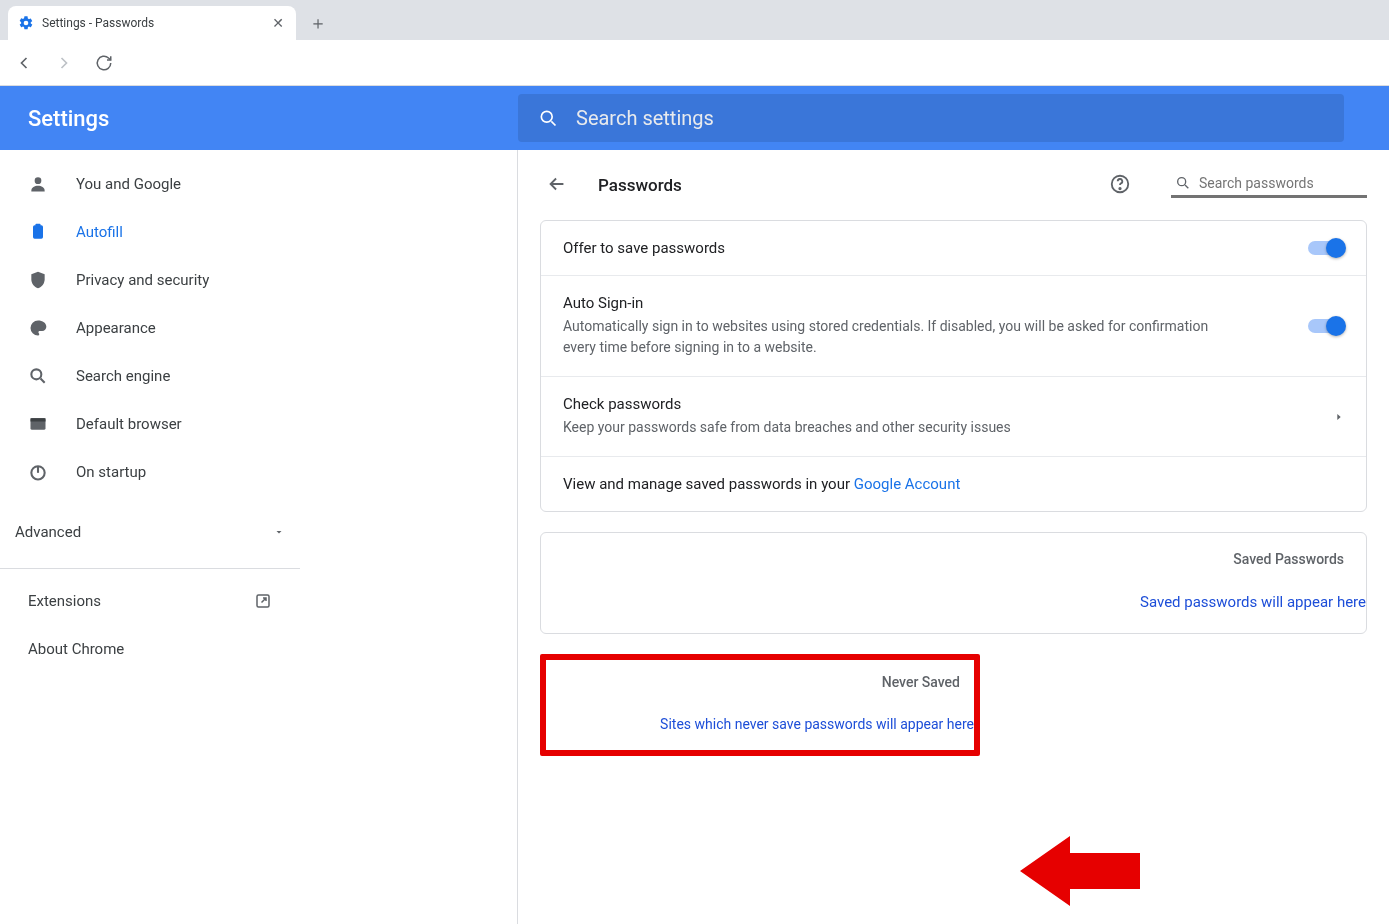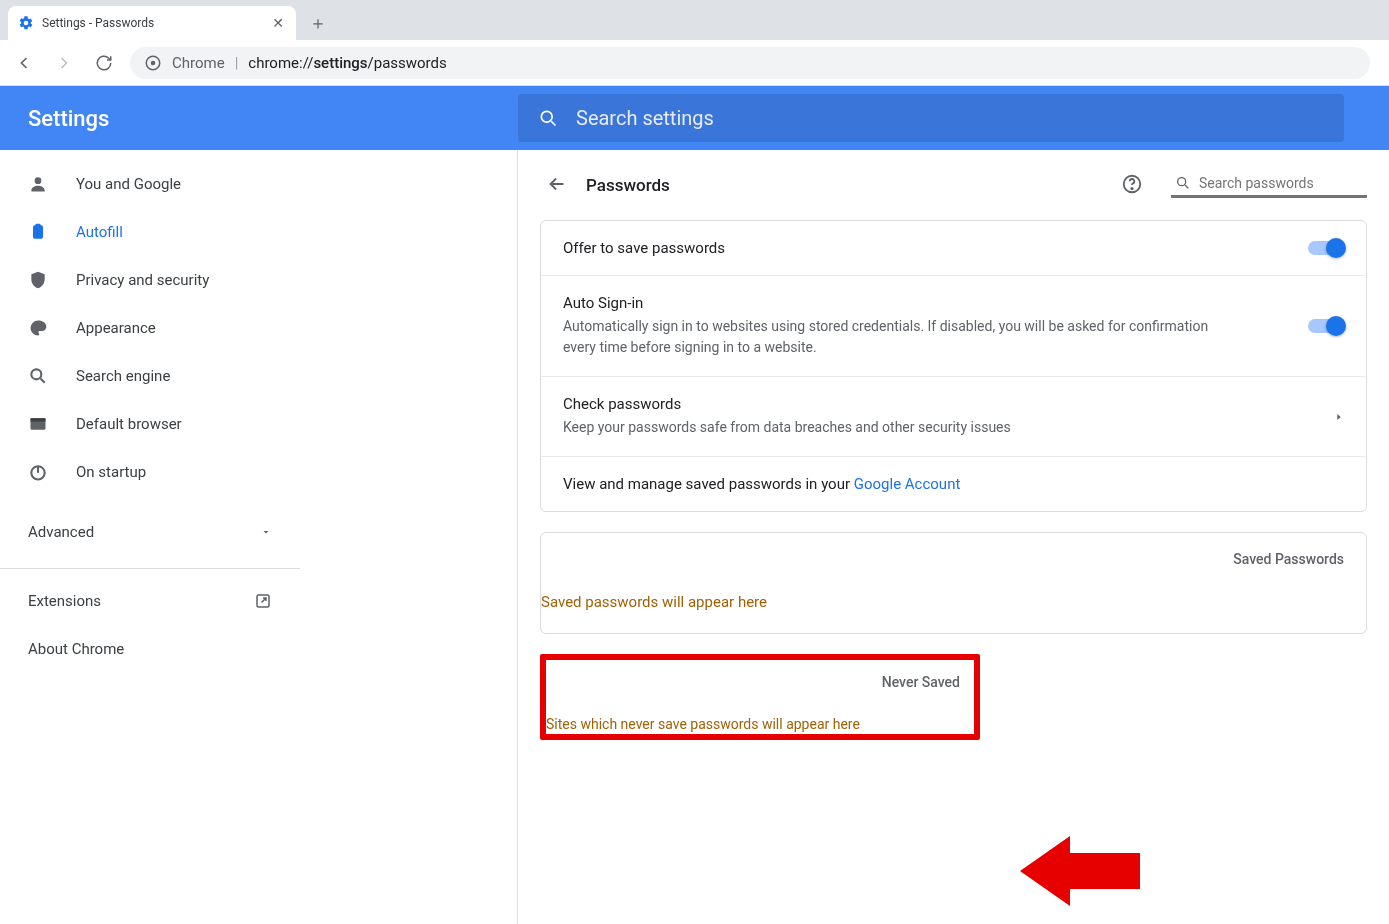--- a/index.html
+++ b/index.html
@@ -30,27 +30,27 @@
 .search-box .s-icon { color: #fff; width: 20px; height: 20px; }
 .search-box .s-placeholder { color: #e8eaed; font-size: 20px; }
 
 
 .app-body { display: flex; height: 774px; }
 .sidebar { width: 518px; border-right: 1px solid #dadce0; padding-top: 10px; background: #fff; }
 .sidebar-item { height: 48px; display: flex; align-items: center; padding-left: 28px; gap: 28px; font-size: 15px; color: #3c4043; cursor: pointer; }
 .sidebar-item .icon { width: 20px; display: flex; justify-content: center; color: #5f6368; }
 .sidebar-item.active { color: #1a73e8; }
 .sidebar-item.active .icon { color: #1a73e8; }
-.adv-row { height: 48px; display: flex; align-items: center; justify-content: space-between; padding: 0 28px; font-size: 15px; color: #3c4043; margin-top: 12px; width: 300px; }
+.adv-row { height: 48px; display: flex; align-items: center; justify-content: space-between; padding: 0 15px; font-size: 15px; color: #3c4043; margin-top: 12px; width: 300px; }
 .sidebar-divider { border-top: 1px solid #dadce0; margin: 12px 0 8px 0; width: 300px; }
 .sidebar-link { height: 48px; display: flex; align-items: center; justify-content: space-between; padding: 0 28px; font-size: 15px; color: #3c4043; width: 300px; }
 
 
 .main { flex: 1; padding: 0 22px 0 22px; background: #fff; }
-.page-header { height: 70px; display: flex; align-items: center; gap: 16px; padding-left: 6px; }
+.page-header { height: 70px; display: flex; align-items: center; gap: 28px; padding-left: 6px; }
 .page-header .back { width: 24px; height: 24px; color: #5f6368; }
 .page-header .title { font-size: 17px; color: #202124; font-weight: 500; flex: 1; }
 .page-header .help { width: 24px; height: 24px; color: #5f6368; }
 .pw-search { display: flex; align-items: flex-end; gap: 8px; border-bottom: 3px solid #737373; padding: 2px 4px 4px 4px; margin-left: 10px; width: 196px; }
 .pw-search input { border: none; outline: none; font-size: 14px; width: 160px; }
 
 .card { border: 1px solid #dadce0; border-radius: 6px; margin-bottom: 20px; background: #fff; }
 .row { padding: 18px 22px; display: flex; align-items: flex-start; border-top: 1px solid #e8eaed; gap: 36px; }
 .row:first-child { border-top: none; }
 .row .texts { flex: 1; }
@@ -58,25 +58,25 @@
 .row .desc { font-size: 14px; color: #5f6368; margin-top: 4px; line-height: 1.5; max-width: 680px; }
 .row .chev { color: #5f6368; align-self: center; }
 
 .toggle { width: 36px; height: 14px; background: #a8c7fa; border-radius: 8px; position: relative; align-self: center; }
 .toggle .knob { position: absolute; right: -2px; top: -3px; width: 20px; height: 20px; border-radius: 50%; background: #1a73e8; box-shadow: 0 1px 3px rgba(0,0,0,0.3); }
 
 .link-row { padding: 18px 22px; font-size: 15px; color: #202124; }
 .link-row a { color: #1a73e8; text-decoration: none; }
 
 .section-title { font-size: 14px; color: #5f6368; font-weight: 500; padding: 18px 22px 0 22px; text-align: right; }
-.empty-text { font-size: 15px; color: #a16207; text-align: left; padding: 26px 0 22px 0; }
+.empty-text { font-size: 15px; color: #1d4ed8; text-align: right; padding: 26px 0 22px 0; }
 
 .never-saved { border: 6px solid #e60000; border-radius: 2px; margin-bottom: 20px; width: 440px; margin-left: 0; }
 .never-saved .section-title { padding: 14px 14px 0 14px; }
-.never-saved .empty-text { padding: 26px 0 2px 0; font-size: 14px; }
+.never-saved .empty-text { padding: 26px 0 18px 0; font-size: 14px; }
 
 
 .arrow-annot { position: absolute; left: 1020px; top: 831px; }
 .arrow-annot svg { display: block; }
 
 svg { display: block; }
 </style>
 </head>
 <body>
 
@@ -102,31 +102,20 @@
   <div class="nav-btn disabled">
     <svg viewBox="0 0 24 24" width="20" height="20" fill="none" stroke="#bdc1c6" stroke-width="2">
         <path d="M9 18l6-6-6-6"></path>
       </svg>
   </div>
   <div class="nav-btn">
     <svg viewBox="0 0 24 24" width="18" height="18" fill="none" stroke="#5f6368" stroke-width="2">
         <path d="M21 12a9 9 0 1 1-3-6.7L21 8"></path>
         <path d="M21 3v5h-5"></path>
       </svg>
-  </div>
-  <div class="omnibox">
-    <span class="globe">
-      <svg viewBox="0 0 24 24" width="18" height="18" fill="#5f6368">
-          <circle cx="12" cy="12" r="9" fill="none" stroke="#5f6368" stroke-width="2"></circle>
-          <circle cx="12" cy="12" r="3" fill="#5f6368"></circle>
-        </svg>
-    </span>
-    <span class="scheme-label">Chrome</span>
-    <span class="sep">|</span>
-    <span class="path"><span>chrome://</span><b>settings</b><span>/passwords</span></span>
   </div>
 </div>
 
 <div class="settings-header">
   <div class="settings-title">Settings</div>
   <div class="search-box">
     <span class="s-icon">
       <svg viewBox="0 0 24 24" width="20" height="20" fill="none" stroke="#fff" stroke-width="2">
           <circle cx="10.5" cy="10.5" r="6.5"></circle>
           <path d="M16 16l5 5"></path>

